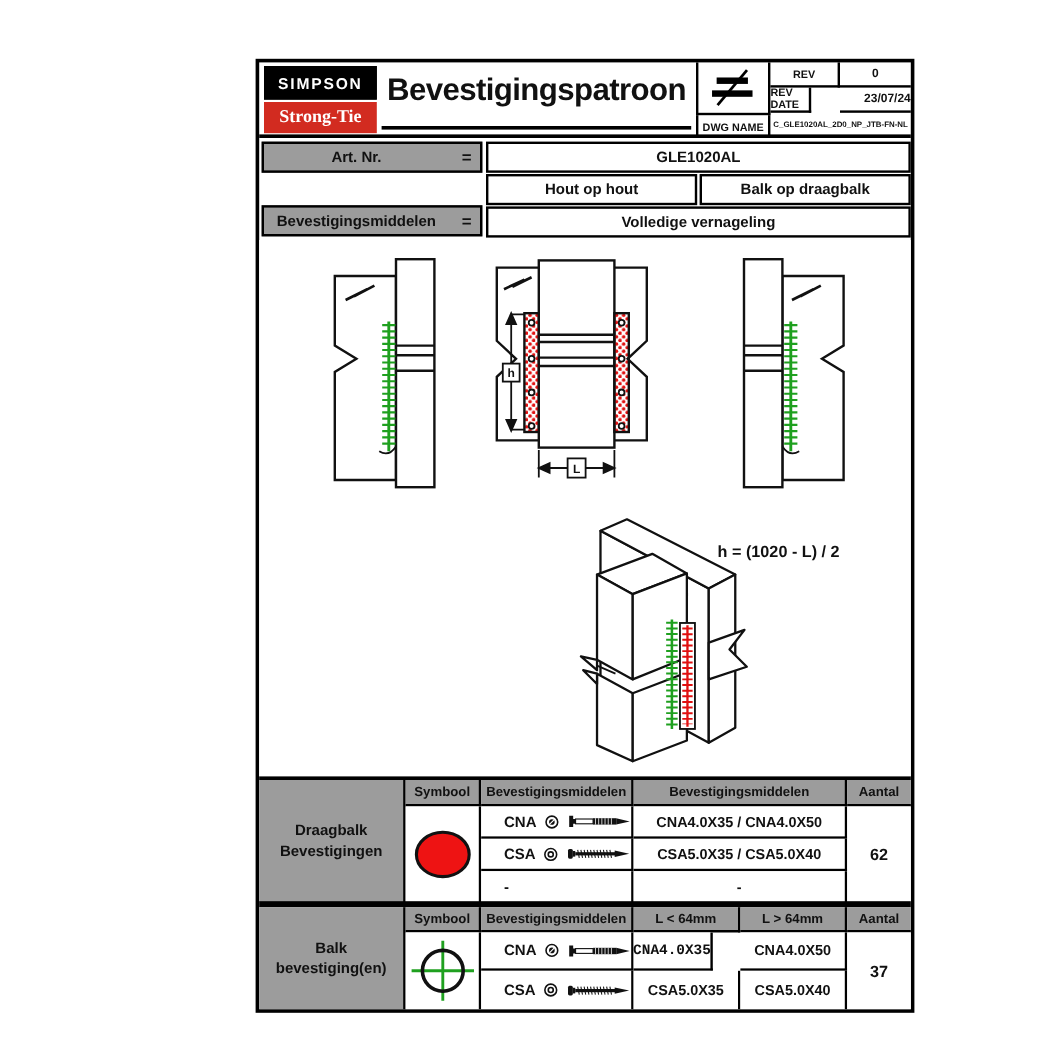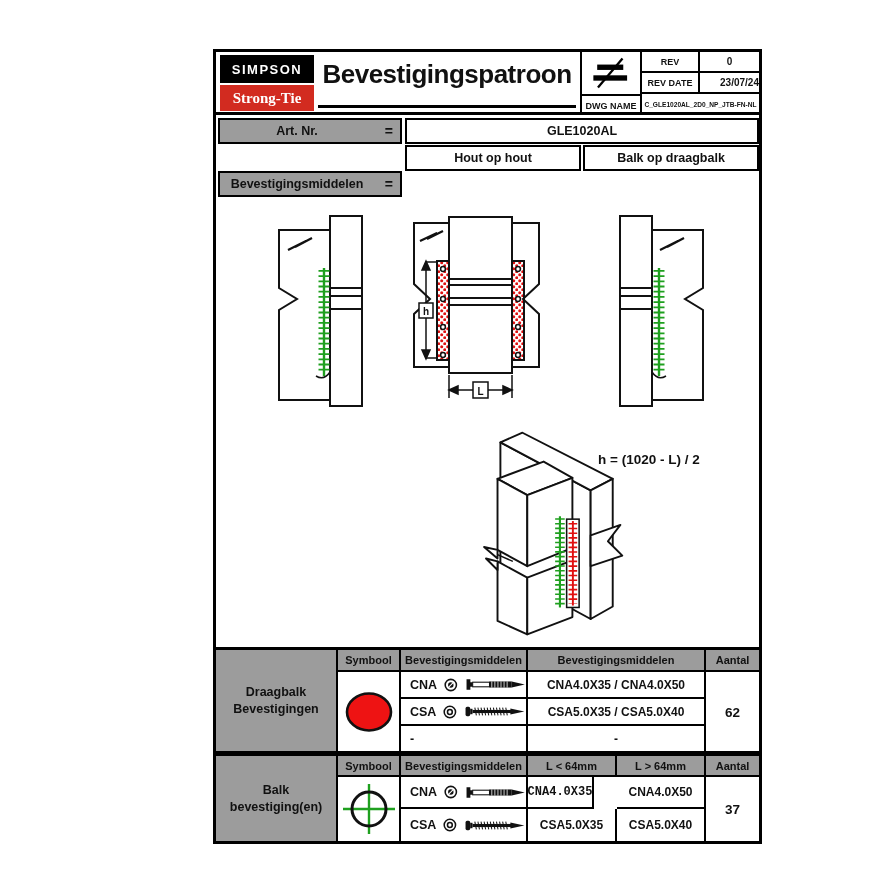--- a/index.html
+++ b/index.html
@@ -20,21 +20,21 @@
   .rev-label{font-size:9px;font-weight:bold;}
   .rev-value{font-size:10px;font-weight:bold;}
   .dwg-value{font-size:6.6px;font-weight:bold;white-space:nowrap;}
   
   .info-label{position:relative;font-size:12.5px;font-weight:bold;}
   .info-label .eq{position:absolute;right:7px;top:50%;transform:translateY(-50%);font-size:14px;font-weight:bold;}
   .info-val{font-size:12.5px;font-weight:bold;background:#fff;text-align:right;}
   
   .th{font-size:11px;font-weight:bold;}
   .td{font-size:12px;font-weight:bold;background:#fff;}
-  .code-cell{display:flex;align-items:center;gap:7px;padding-left:9px;background:#fff;}
+  .code-cell{display:flex;align-items:center;gap:7px;padding-left:19px;background:#fff;}
   .code-txt{font-size:12.5px;font-weight:bold;}
   .aantal{font-size:13.5px;font-weight:bold;background:#fff;}
   .rowlabel{font-size:12.5px;font-weight:bold;text-align:center;line-height:1.35;}
   .formula{font-size:13.5px;font-weight:bold;}
   .brd-r{border-right:2px solid #000;}
   .brd-b{border-bottom:2px solid #000;}
   svg{display:block;}
 </style>
 </head>
 <body>
@@ -61,21 +61,21 @@
     <div class="abs cc" style="left:364px;top:44px;width:62px;height:19px;border-left:2px solid #000;border-right:2px solid #000;">
       <span class="rev-label">DWG NAME</span>
     </div>
 
     <div class="abs cc brd-b brd-r" style="left:426px;top:0;width:58px;height:21px;">
       <span class="rev-label">REV</span>
     </div>
     <div class="abs cc brd-b" style="left:484px;top:0;width:59px;height:21px;">
       <span class="rev-value">0</span>
     </div>
-    <div class="abs cc brd-b brd-r" style="left:426px;top:21px;width:58px;height:21px;">
+    <div class="abs cc brd-b brd-r" style="left:426px;top:21px;width:34px;height:21px;align-items:flex-end;">
       <span class="rev-label">REV DATE</span>
     </div>
     <div class="abs cc brd-b" style="left:484px;top:21px;width:59px;height:21px;padding-left:20px;">
       <span class="rev-value">23/07/24</span>
     </div>
     <div class="abs cc" style="left:426px;top:42px;width:117px;height:21px;">
       <span class="dwg-value">C_GLE1020AL_2D0_NP_JTB-FN-NL</span>
     </div>
   </div>
 
@@ -94,20 +94,23 @@
   <div class="abs b2 cc info-val" style="left:189px;top:93px;width:176px;height:26px;">
     <span>Hout op hout</span>
   </div>
   <div class="abs b2 cc info-val" style="left:367px;top:93px;width:176px;height:26px;">
     <span>Balk op draagbalk</span>
   </div>
 
   <div class="abs gray b2 cc info-label" style="left:2px;top:120px;width:184px;height:26px;">
     <span style="padding-right:26px;">Type bevestiging</span>
     <span class="eq">=</span>
+  </div>
+  <div class="abs b2 cc info-val" style="left:189px;top:120px;width:354px;height:26px;">
+    <span>Volledige vernageling</span>
   </div>
 
   <div class="abs" style="left:0;top:148px;width:543px;height:447px;background:#fff;">
 
     <svg class="abs" style="left:50px;top:10px;" width="120" height="205" viewBox="0 0 120 205">
       <g stroke="#111" stroke-width="2" fill="none">
         <polygon points="64,20 13,20 13,78 31,89 13,100 13,190 64,190" fill="#fff"></polygon>
         <rect x="64" y="6" width="32" height="190" fill="#fff"></rect>
         <polyline points="22,40 40,31 29,37 46,28" stroke-width="2.2"></polyline>
         <line x1="64" y1="78" x2="96" y2="78"></line>

